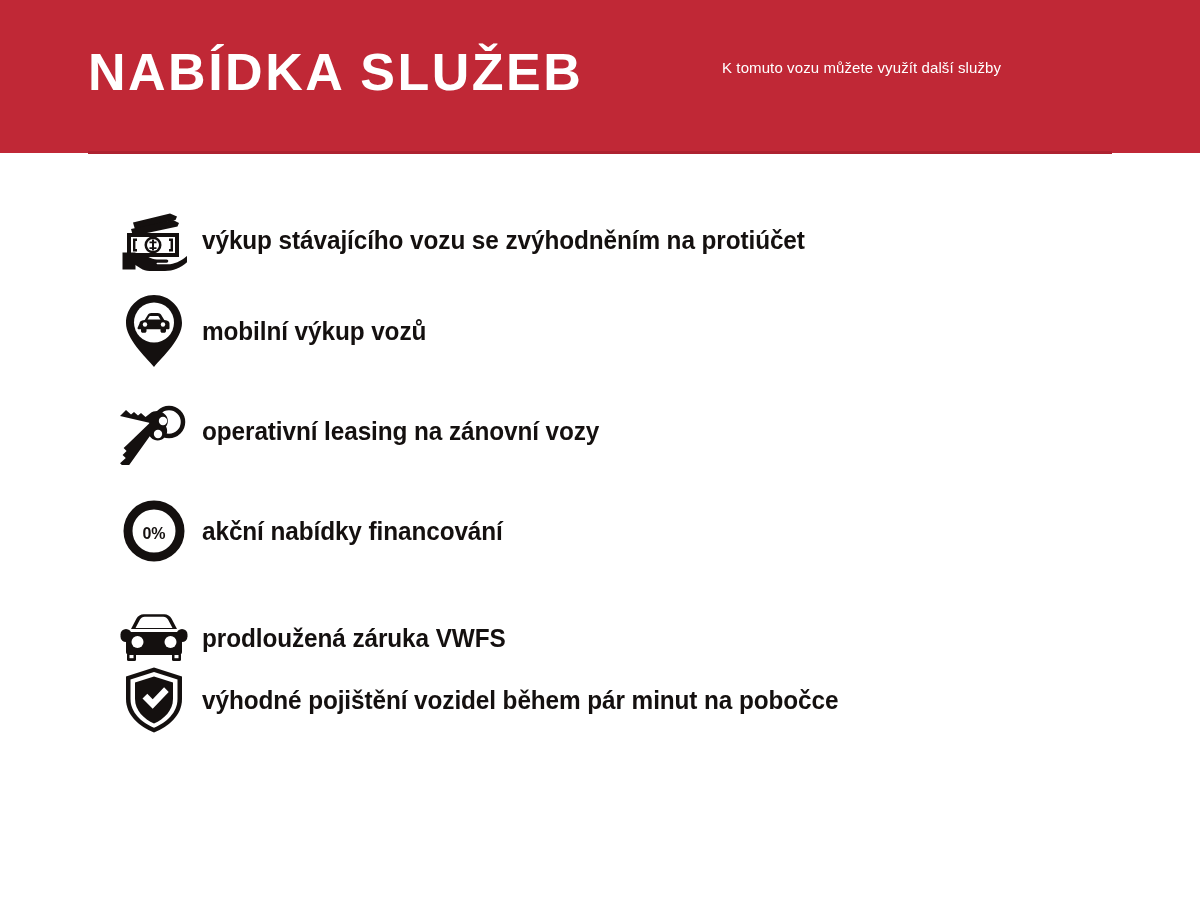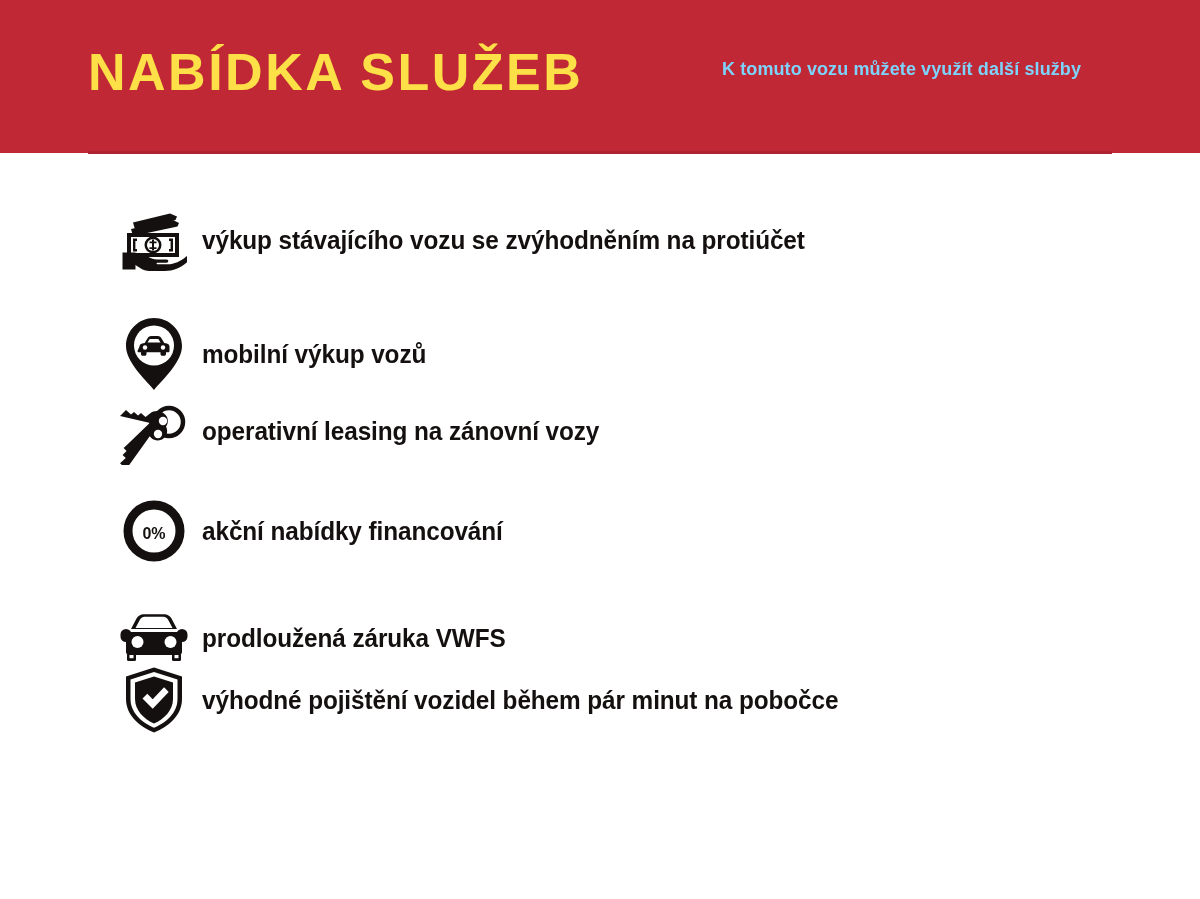--- a/index.html
+++ b/index.html
@@ -14,30 +14,30 @@
   
   .header {
     position:absolute; left:0; top:0; width:1200px; height:153px;
     background:#c02836;
   }
   .header-inner {
     position:absolute; left:0; top:0; right:0; bottom:0;
   }
   .header-title {
     position:absolute; left:88px; top:46px;
-    font-size:52px; font-weight:bold; color:#fde047;
+    font-size:52px; font-weight:bold; color:#ffffff;
     letter-spacing:2.5px;
     line-height:1;
     font-family:"Liberation Sans", sans-serif;
     white-space:nowrap;
   }
   .header-sub {
     position:absolute; left:722px; top:56px;
     width:420px;
-    font-size:18px; font-weight:bold; color:#7dd3fc;
+    font-size:15px; font-weight:normal; color:#ffffff;
     line-height:1.55;
     letter-spacing:.1px;
   }
   .header-sub div { white-space:nowrap; }
   .header-underline {
     position:absolute; left:88px; top:151px; width:1024px; height:3px;
     background:#ad2230;
   }
 
   
@@ -119,21 +119,21 @@
 
           <g fill="#14100f">
             <path d="M1.5 43.5 h13 v17 h-13 z"></path>
             <path d="M14 46.5 c4.5 -1.5 9 -1 13.5 1.5 c2.8 1.6 5.2 2.4 8.5 2.4 h9.5 c2.4 0 2.4 3.4 0 3.4 h-9.2 c-1 0 -1 1.4 0 1.4 h10.4 c6.5 0 13 -3 18.6 -7.8 c2.2 -1.9 5.2 1.2 3.2 3.4 c-6.6 7 -15.4 11.2 -24.6 11.2 h-15.4 c-3.5 0 -6.1 -1 -9 -2.8 l-5.5 -3.4 z"></path>
           </g>
         </svg>
       </span>
       <span class="service-label">výkup stávajícího vozu se zvýhodněním na protiúčet</span>
     </div>
 
-    <div class="service-row" style="top:158px;">
+    <div class="service-row" style="top:135px;">
       <span class="service-icon">
         <svg width="58" height="74" viewBox="0 0 58 74" fill="none">
           <path d="M29 1 C13.5 1 1 13.5 1 29 C1 45 20 62 29 73 C38 62 57 45 57 29 C57 13.5 44.5 1 29 1 Z" fill="#14100f"></path>
           <circle cx="29" cy="28.5" r="20" fill="#ffffff"></circle>
           <g fill="#14100f">
             <path d="M14.5 29.5 c0 -1.6 1.2 -2.6 2.6 -3 l2.6 -0.6 l3.2 -5.2 c0.7 -1.1 1.9 -1.8 3.2 -1.8 h6.8 c1.3 0 2.5 0.7 3.2 1.8 l3.2 5.2 l2.6 0.6 c1.4 0.4 2.6 1.4 2.6 3 v4.4 c0 0.8 -0.6 1.4 -1.4 1.4 h-2.1 v1.6 c0 1 -0.8 1.8 -1.8 1.8 h-1.9 c-1 0 -1.8 -0.8 -1.8 -1.8 v-1.6 h-14 v1.6 c0 1 -0.8 1.8 -1.8 1.8 h-1.9 c-1 0 -1.8 -0.8 -1.8 -1.8 v-1.6 h-2.1 c-0.8 0 -1.4 -0.6 -1.4 -1.4 z"></path>
           </g>
           <path d="M22.5 25.5 l2.2 -3.6 h8.6 l2.2 3.6 z" fill="#ffffff"></path>
           <circle cx="20" cy="30.5" r="2.2" fill="#ffffff"></circle>
           <circle cx="38" cy="30.5" r="2.2" fill="#ffffff"></circle>

